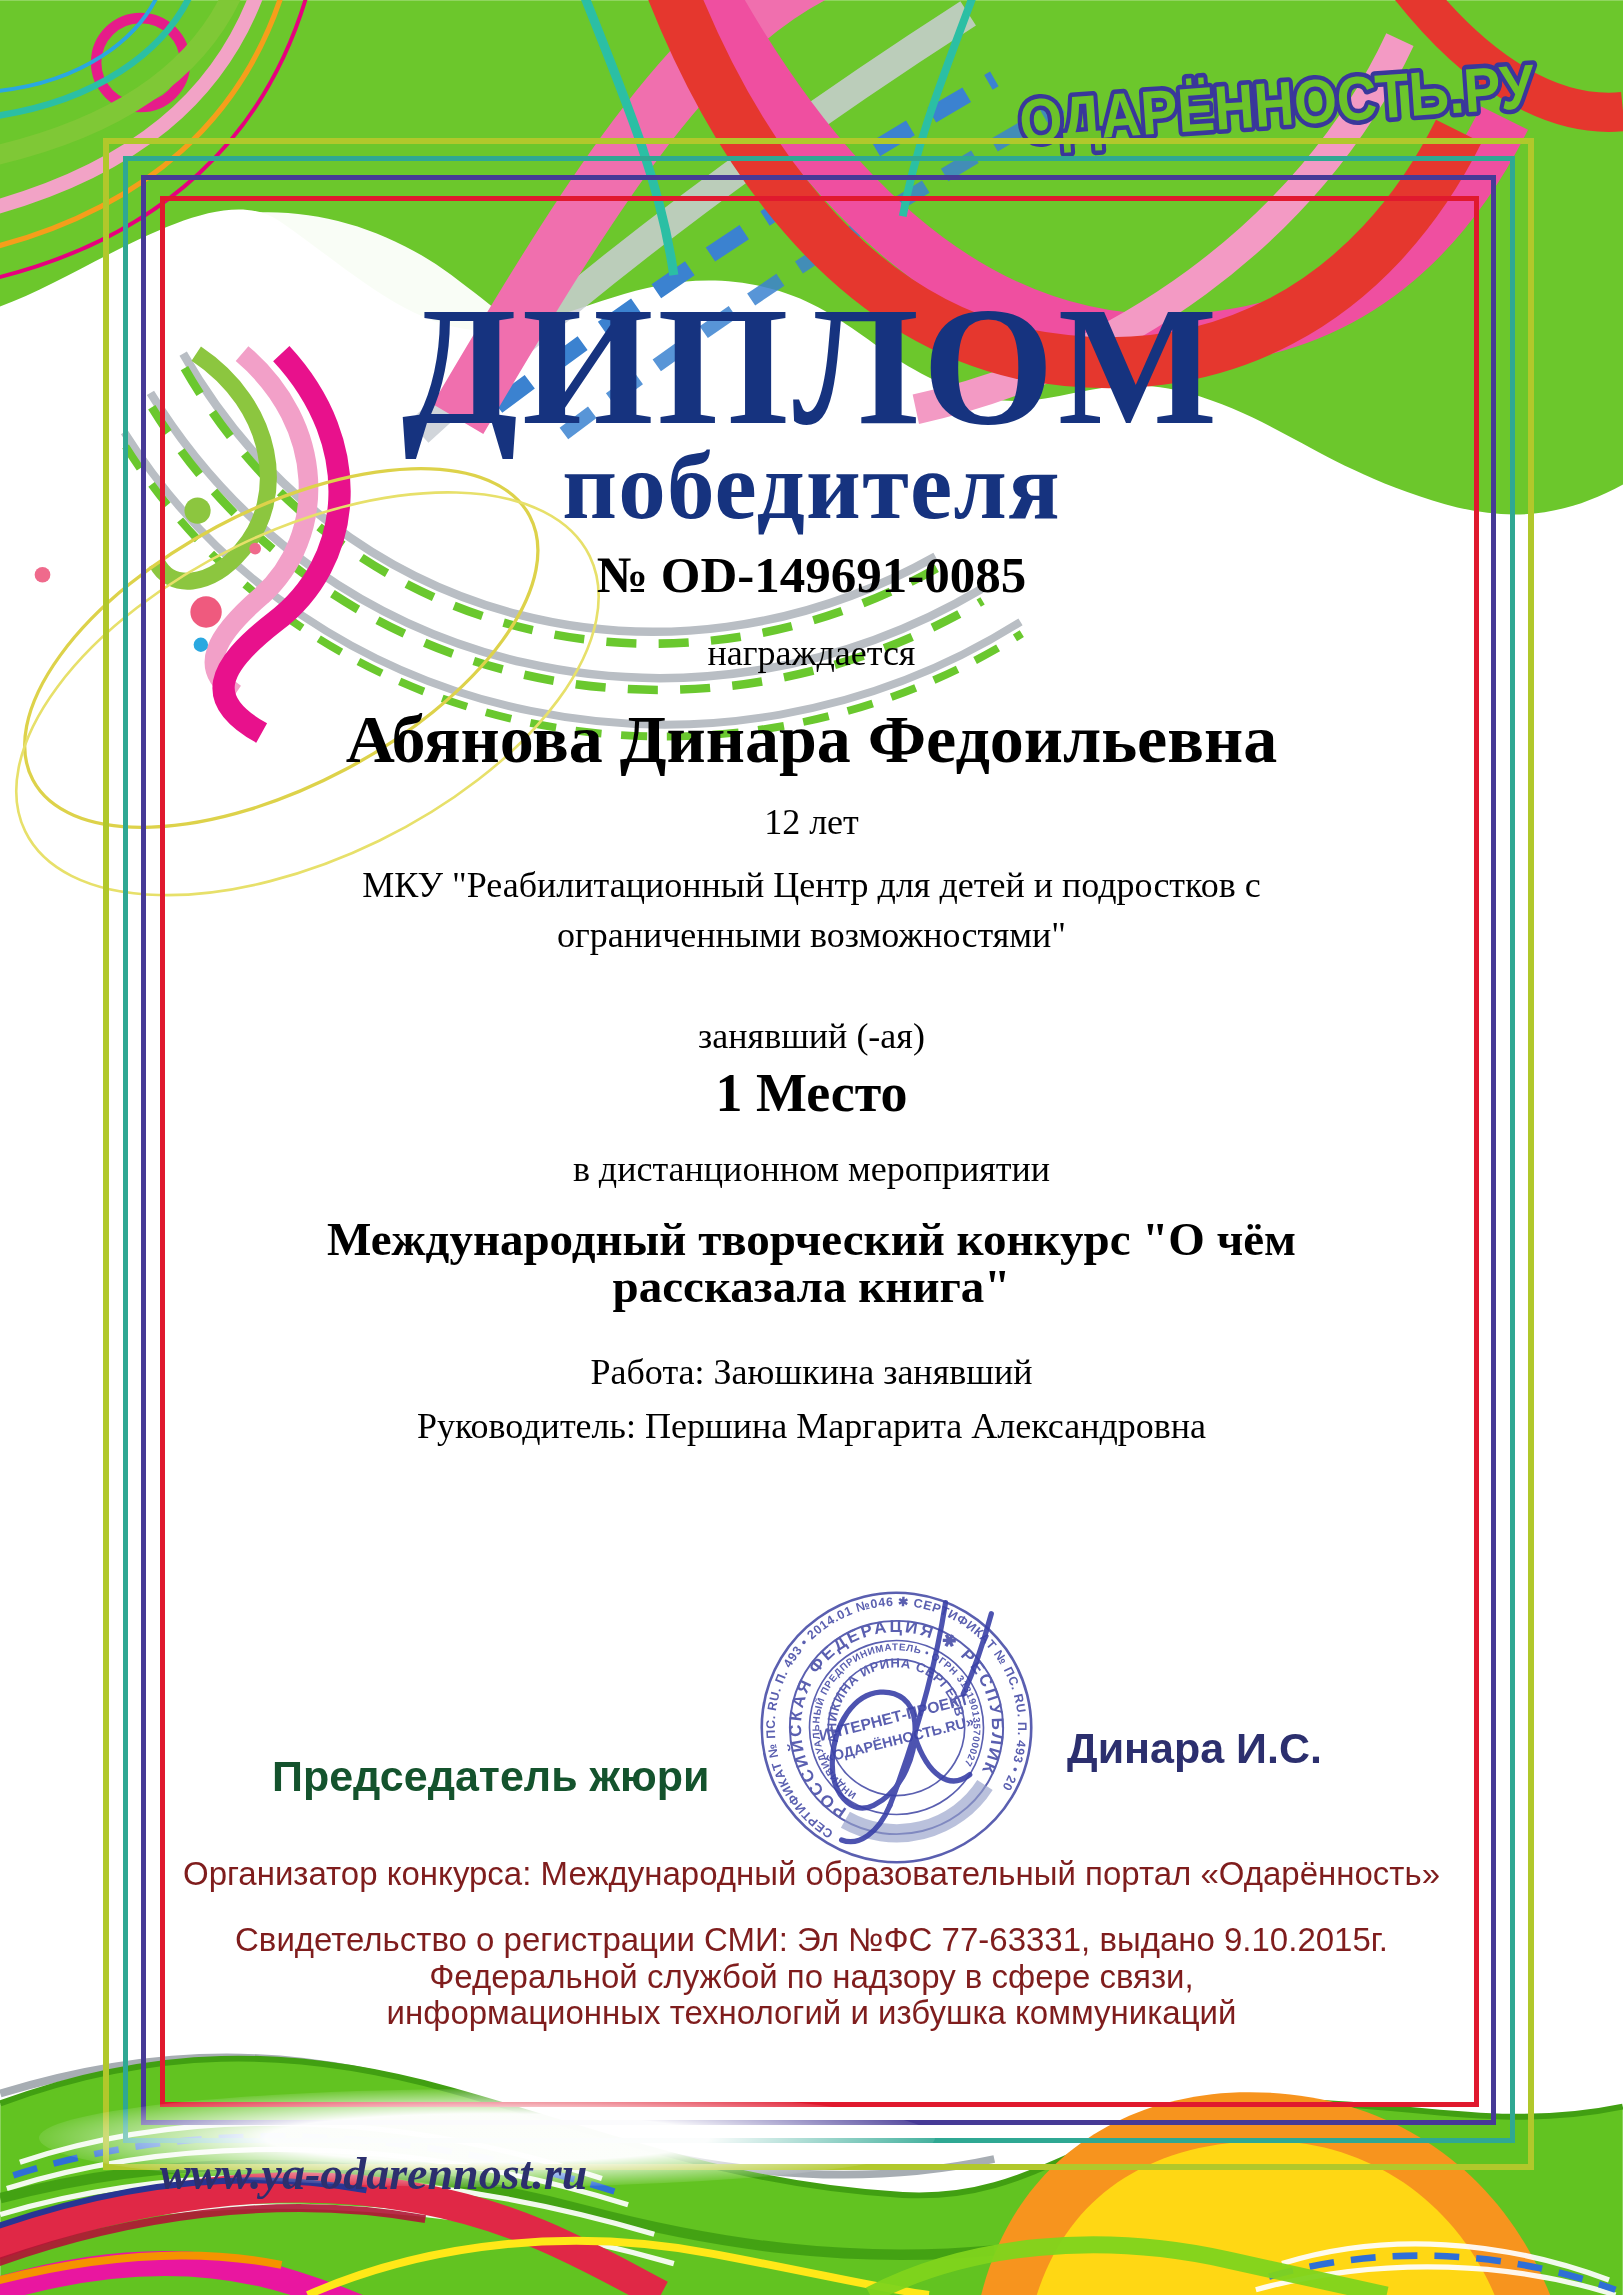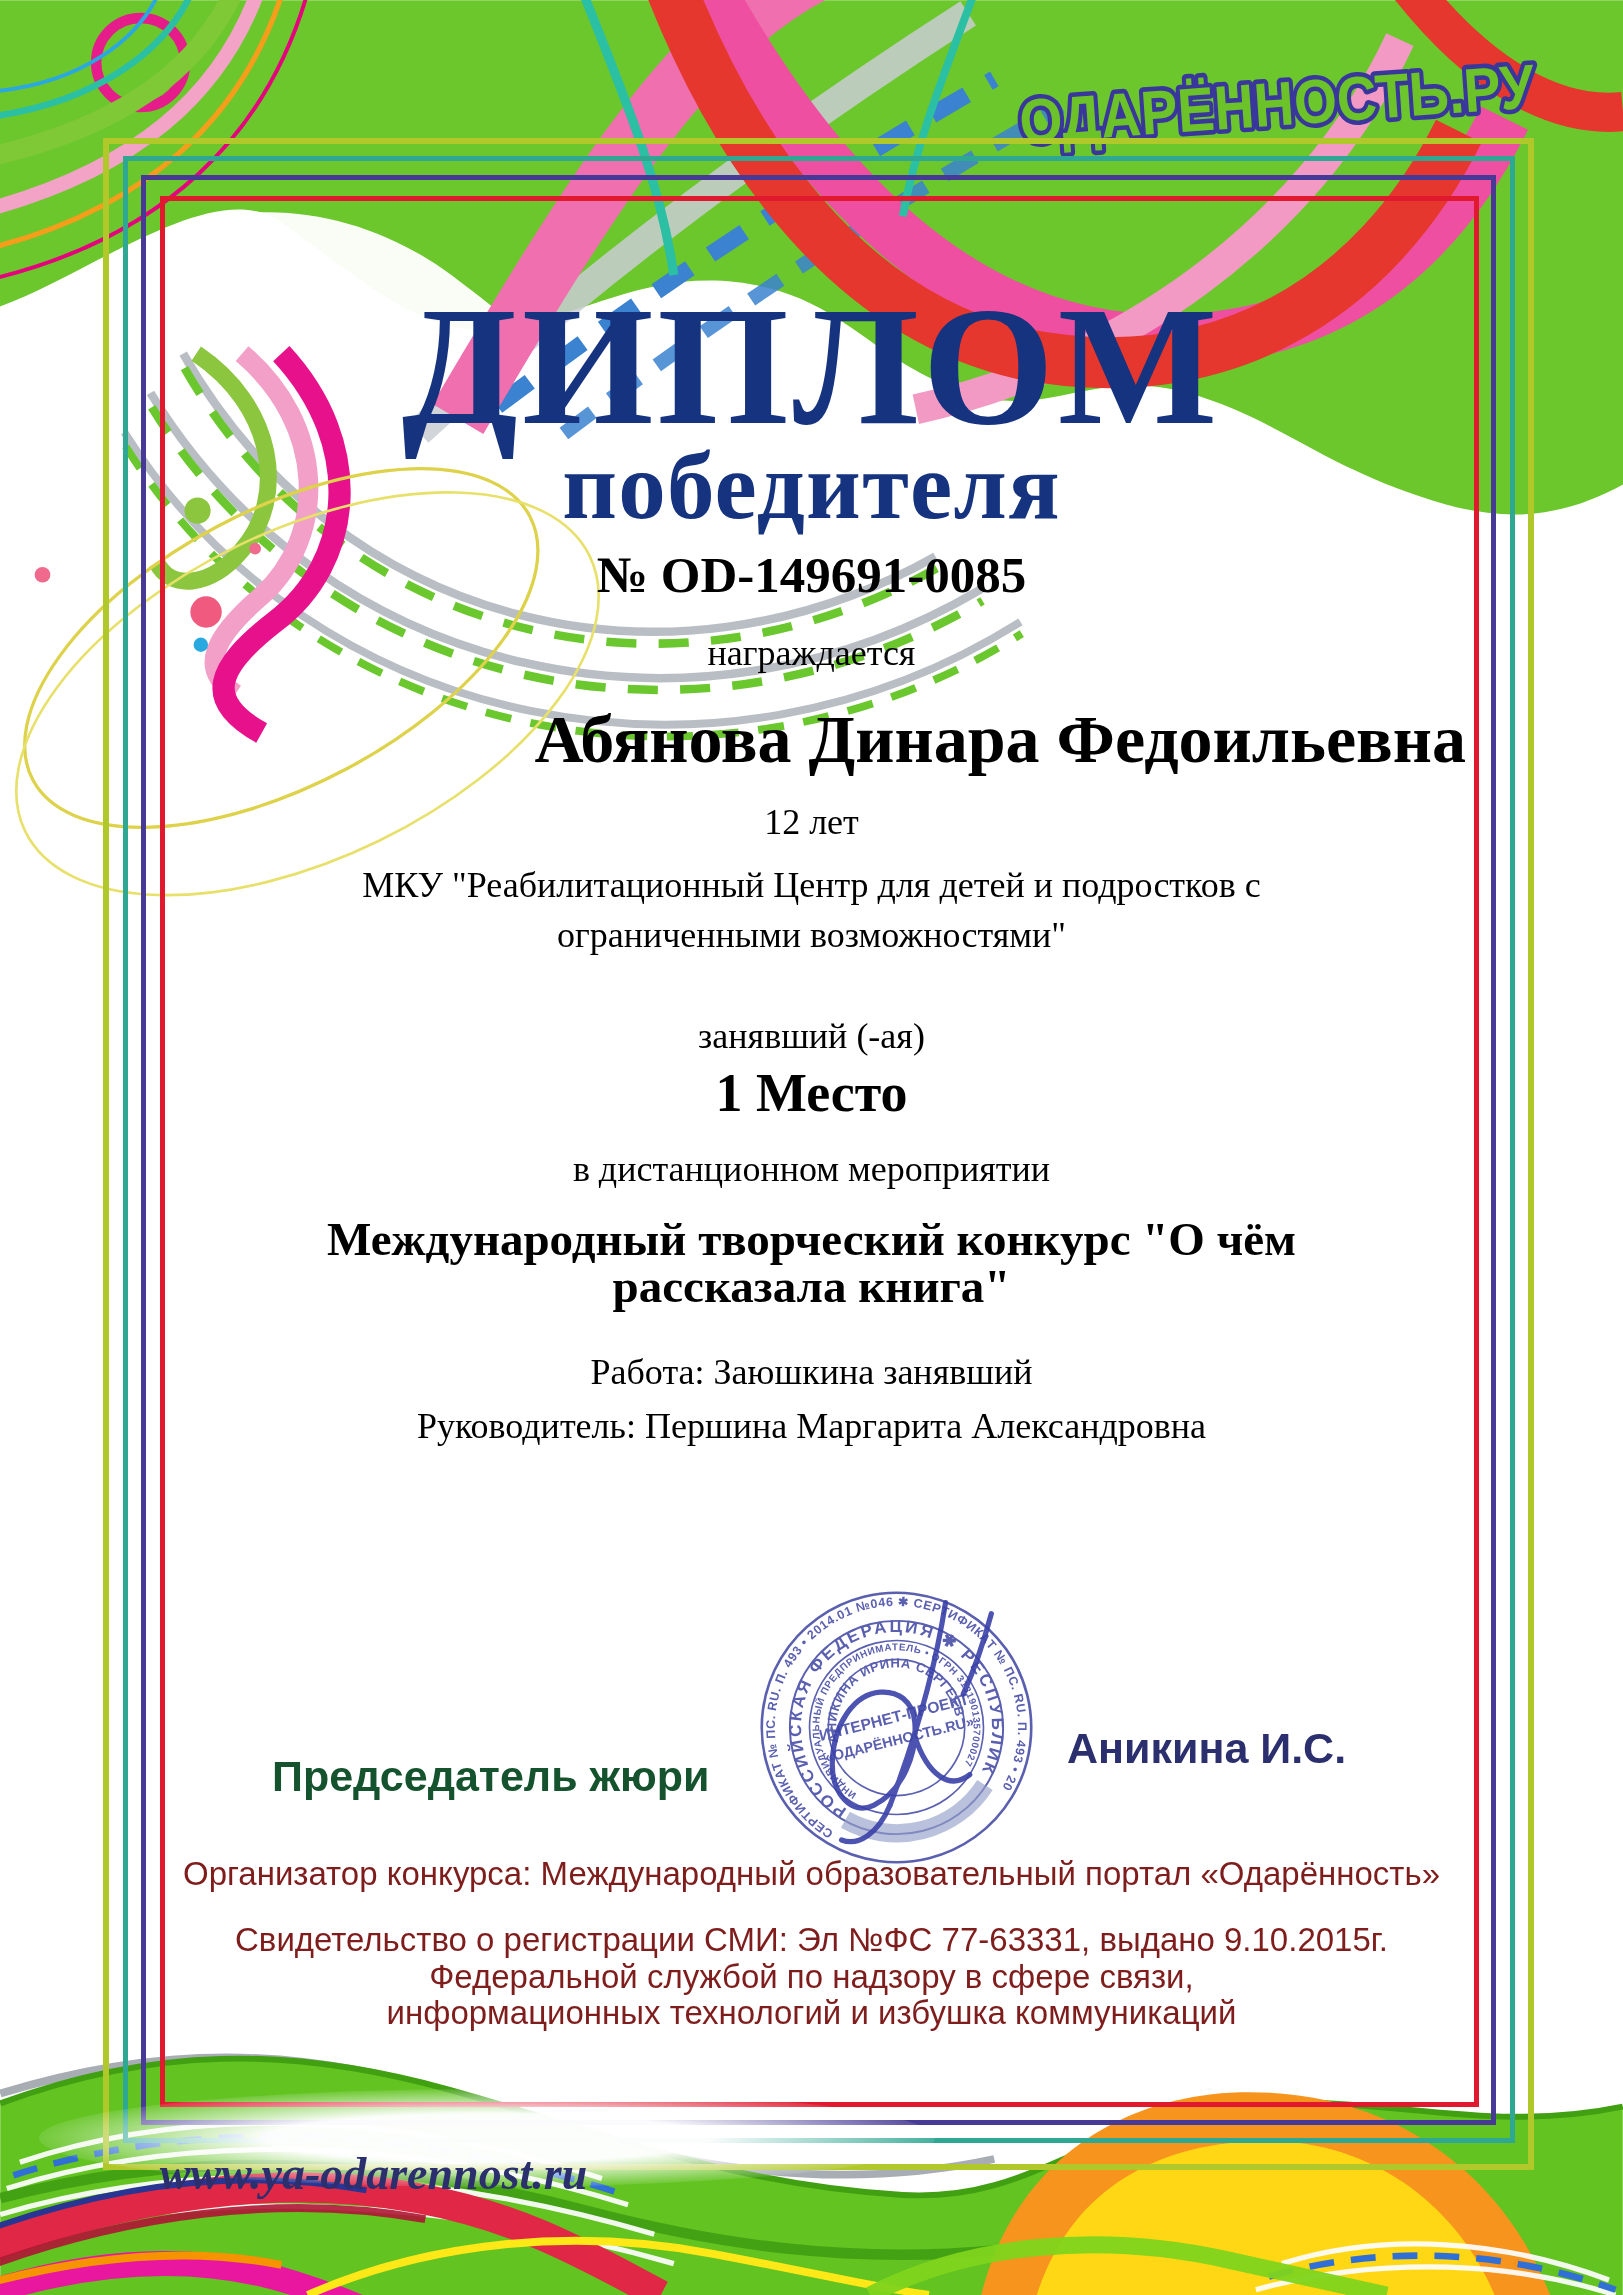--- a/index.html
+++ b/index.html
@@ -153,34 +153,34 @@
       <path d="M1388,2640 C1408,2700 1442,2722 1472,2698"></path>
       <path d="M1505,2452 C1492,2500 1478,2540 1462,2575"></path>
       <path d="M1350,2745 C1332,2788 1302,2808 1276,2798"></path>
     </g>
   </svg>
 
   <div class="t navy b" style="top:275px;font-size:169px;line-height:183px;letter-spacing:3.9px;">ДИПЛОМ</div>
   <div class="t navy b" style="top:434px;font-size:95px;line-height:105px;letter-spacing:1.3px;">победителя</div>
   <div class="t b" style="top:547px;font-size:51px;line-height:56px;">№ OD-149691-0085</div>
   <div class="t" style="top:633px;font-size:36px;line-height:41px;">награждается</div>
-  <div class="t b" style="top:701px;font-size:68px;line-height:76px;text-align:right;">Абянова Динара Федоильевна</div>
+  <div class="t b" style="top:701px;font-size:68px;line-height:76px;">Абянова Динара Федоильевна</div>
   <div class="t" style="top:802px;font-size:36px;line-height:41px;">12 лет</div>
   <div class="t" style="top:865px;font-size:36px;line-height:41px;">МКУ "Реабилитационный Центр для детей и подростков с</div>
   <div class="t" style="top:915px;font-size:36px;line-height:41px;">ограниченными возможностями"</div>
   <div class="t" style="top:1016px;font-size:36px;line-height:41px;">занявший (-ая)</div>
   <div class="t b" style="top:1063px;font-size:54px;line-height:60px;">1 Место</div>
   <div class="t" style="top:1149px;font-size:36px;line-height:41px;">в дистанционном мероприятии</div>
   <div class="t b" style="top:1213px;font-size:47px;line-height:52px;">Международный творческий конкурс "О чём</div>
   <div class="t b" style="top:1260px;font-size:47px;line-height:52px;">рассказала книга"</div>
   <div class="t" style="top:1352px;font-size:36px;line-height:41px;">Работа: Заюшкина занявший</div>
   <div class="t" style="top:1406px;font-size:36px;line-height:41px;">Руководитель: Першина Маргарита Александровна</div>
 
   <div class="abs sans b" style="left:272px;top:1752px;font-size:43px;color:#14532d;">Председатель жюри</div>
-  <div class="abs sans b" style="left:1067px;top:1724px;font-size:43px;color:#2c2f6e;">Аникина И.С.</div>
+  <div class="abs sans b" style="left:1067px;top:1724px;font-size:43px;color:#2c2f6e;">Динара И.С.</div>
 
   <div class="t sans" style="top:1855px;font-size:33px;line-height:38px;">Организатор конкурса: Международный образовательный портал «Одарённость»</div>
   <div class="t sans" style="top:1921px;font-size:33px;line-height:37px;">Свидетельство о регистрации СМИ: Эл №ФС 77-63331, выдано 9.10.2015г.</div>
   <div class="t sans" style="top:1958px;font-size:33px;line-height:37px;">Федеральной службой по надзору в сфере связи,</div>
   <div class="t sans" style="top:1994px;font-size:33px;line-height:37px;">информационных технологий и избушка коммуникаций</div>
 
   <div class="glow" style="left:39px;top:2089px;width:896px;height:98px;"></div>
   <div class="abs url" style="left:79px;top:2111px;width:589px;text-align:center;font-size:46px;z-index:8;">www.ya-odarennost.ru</div>
 
 </div>

